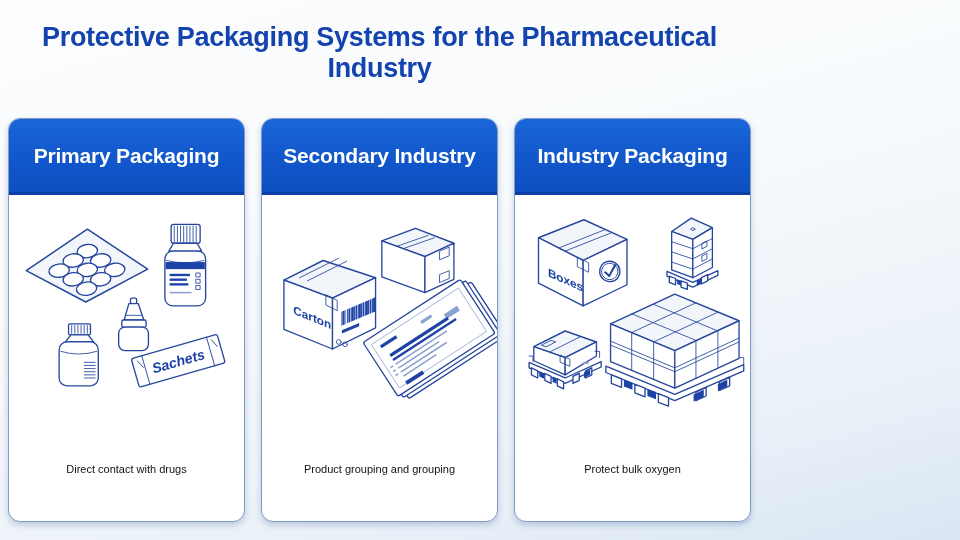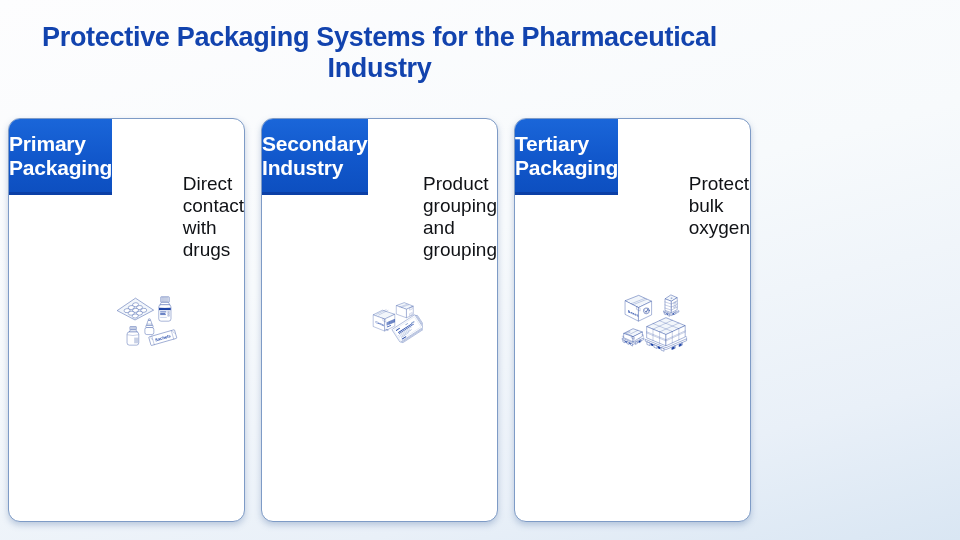--- a/index.html
+++ b/index.html
@@ -15,36 +15,36 @@
   }
   .page-subtitle{
     margin:9px 0 0 0;text-align:center;
     font-size:16.5px;color:#20242b;
   }
   .cards{
     position:absolute;left:8px;right:8px;top:118px;height:404px;
     display:flex;gap:16px;
   }
   .card{
-    flex:1;display:flex;
+    flex:1;display:flex;flex-direction:column;
     background:#ffffff;border:1.5px solid #7e9bc6;border-radius:12px;
     box-shadow:0 3px 6px rgba(90,120,170,.35);
     overflow:hidden;
   }
   .card-header{
     height:73px;flex:0 0 73px;display:flex;align-items:center;justify-content:center;
     background:linear-gradient(180deg,#1a66d9 0%,#1157cb 55%,#0d4fc0 100%);
     border-bottom:3px solid #0b3fa6;
     color:#ffffff;font-size:21px;font-weight:bold;letter-spacing:-.2px;
   }
   .card-art{flex:1;display:flex;align-items:center;justify-content:center;}
   .card-art svg{width:100%;height:100%;display:block;}
   .card-caption{
     flex:0 0 58px;display:flex;align-items:flex-start;justify-content:center;
-    font-size:19px;color:#101216;padding-top:6px;margin-top:48px;
+    font-size:11px;color:#101216;padding-top:6px;margin-top:48px;
   }
   
   .s{stroke:#27479e;fill:none;stroke-width:1.7;stroke-linejoin:round;stroke-linecap:round;}
   .s1{stroke:#27479e;fill:none;stroke-width:1.1;stroke-linejoin:round;stroke-linecap:round;}
   .sf{stroke:#27479e;fill:#ffffff;stroke-width:1.7;stroke-linejoin:round;}
   .st{stroke:#27479e;fill:#f2f6fb;stroke-width:1.9;stroke-linejoin:round;}
   .a{fill:#1d43a6;stroke:none;}
   .lt{fill:#8aa2d0;stroke:none;}
   .bar-thin{stroke:#1d43a6;stroke-width:1.2;fill:none;}
   .bar-thick{stroke:#1d43a6;stroke-width:2.4;fill:none;}
@@ -170,21 +170,21 @@
             <rect class="lt" x="-58" y="10" width="4" height="2"></rect>
             <rect class="lt" x="-58" y="16" width="4" height="2"></rect>
             <rect class="a" x="-52" y="30" width="26" height="5"></rect>
           </g>
         </svg>
       </div>
       <footer class="card-caption">Product grouping and grouping</footer>
     </section>
 
     <section class="card">
-      <header class="card-header">Tertiary Packaging</header>
+      <header class="card-header">Industry Packaging</header>
       <div class="card-art">
         <svg viewBox="0 0 300 270" preserveAspectRatio="xMidYMid meet">
 
           <g>
             <path class="st" d="M30,53 L88,30 L143,55 L87,82 Z"></path>
             <path class="sf" d="M30,53 L30,111 L87,140 L87,82 Z"></path>
             <path class="sf" d="M143,55 L143,113 L87,140 L87,82 Z"></path>
             <path class="s1" d="M56,66 L114,43 M64,70 L122,47"></path>
             <path class="s1" d="M80,78 l14,7 v12 l-14,-7 Z"></path>
             <g transform="translate(42,102) skewY(24)">

